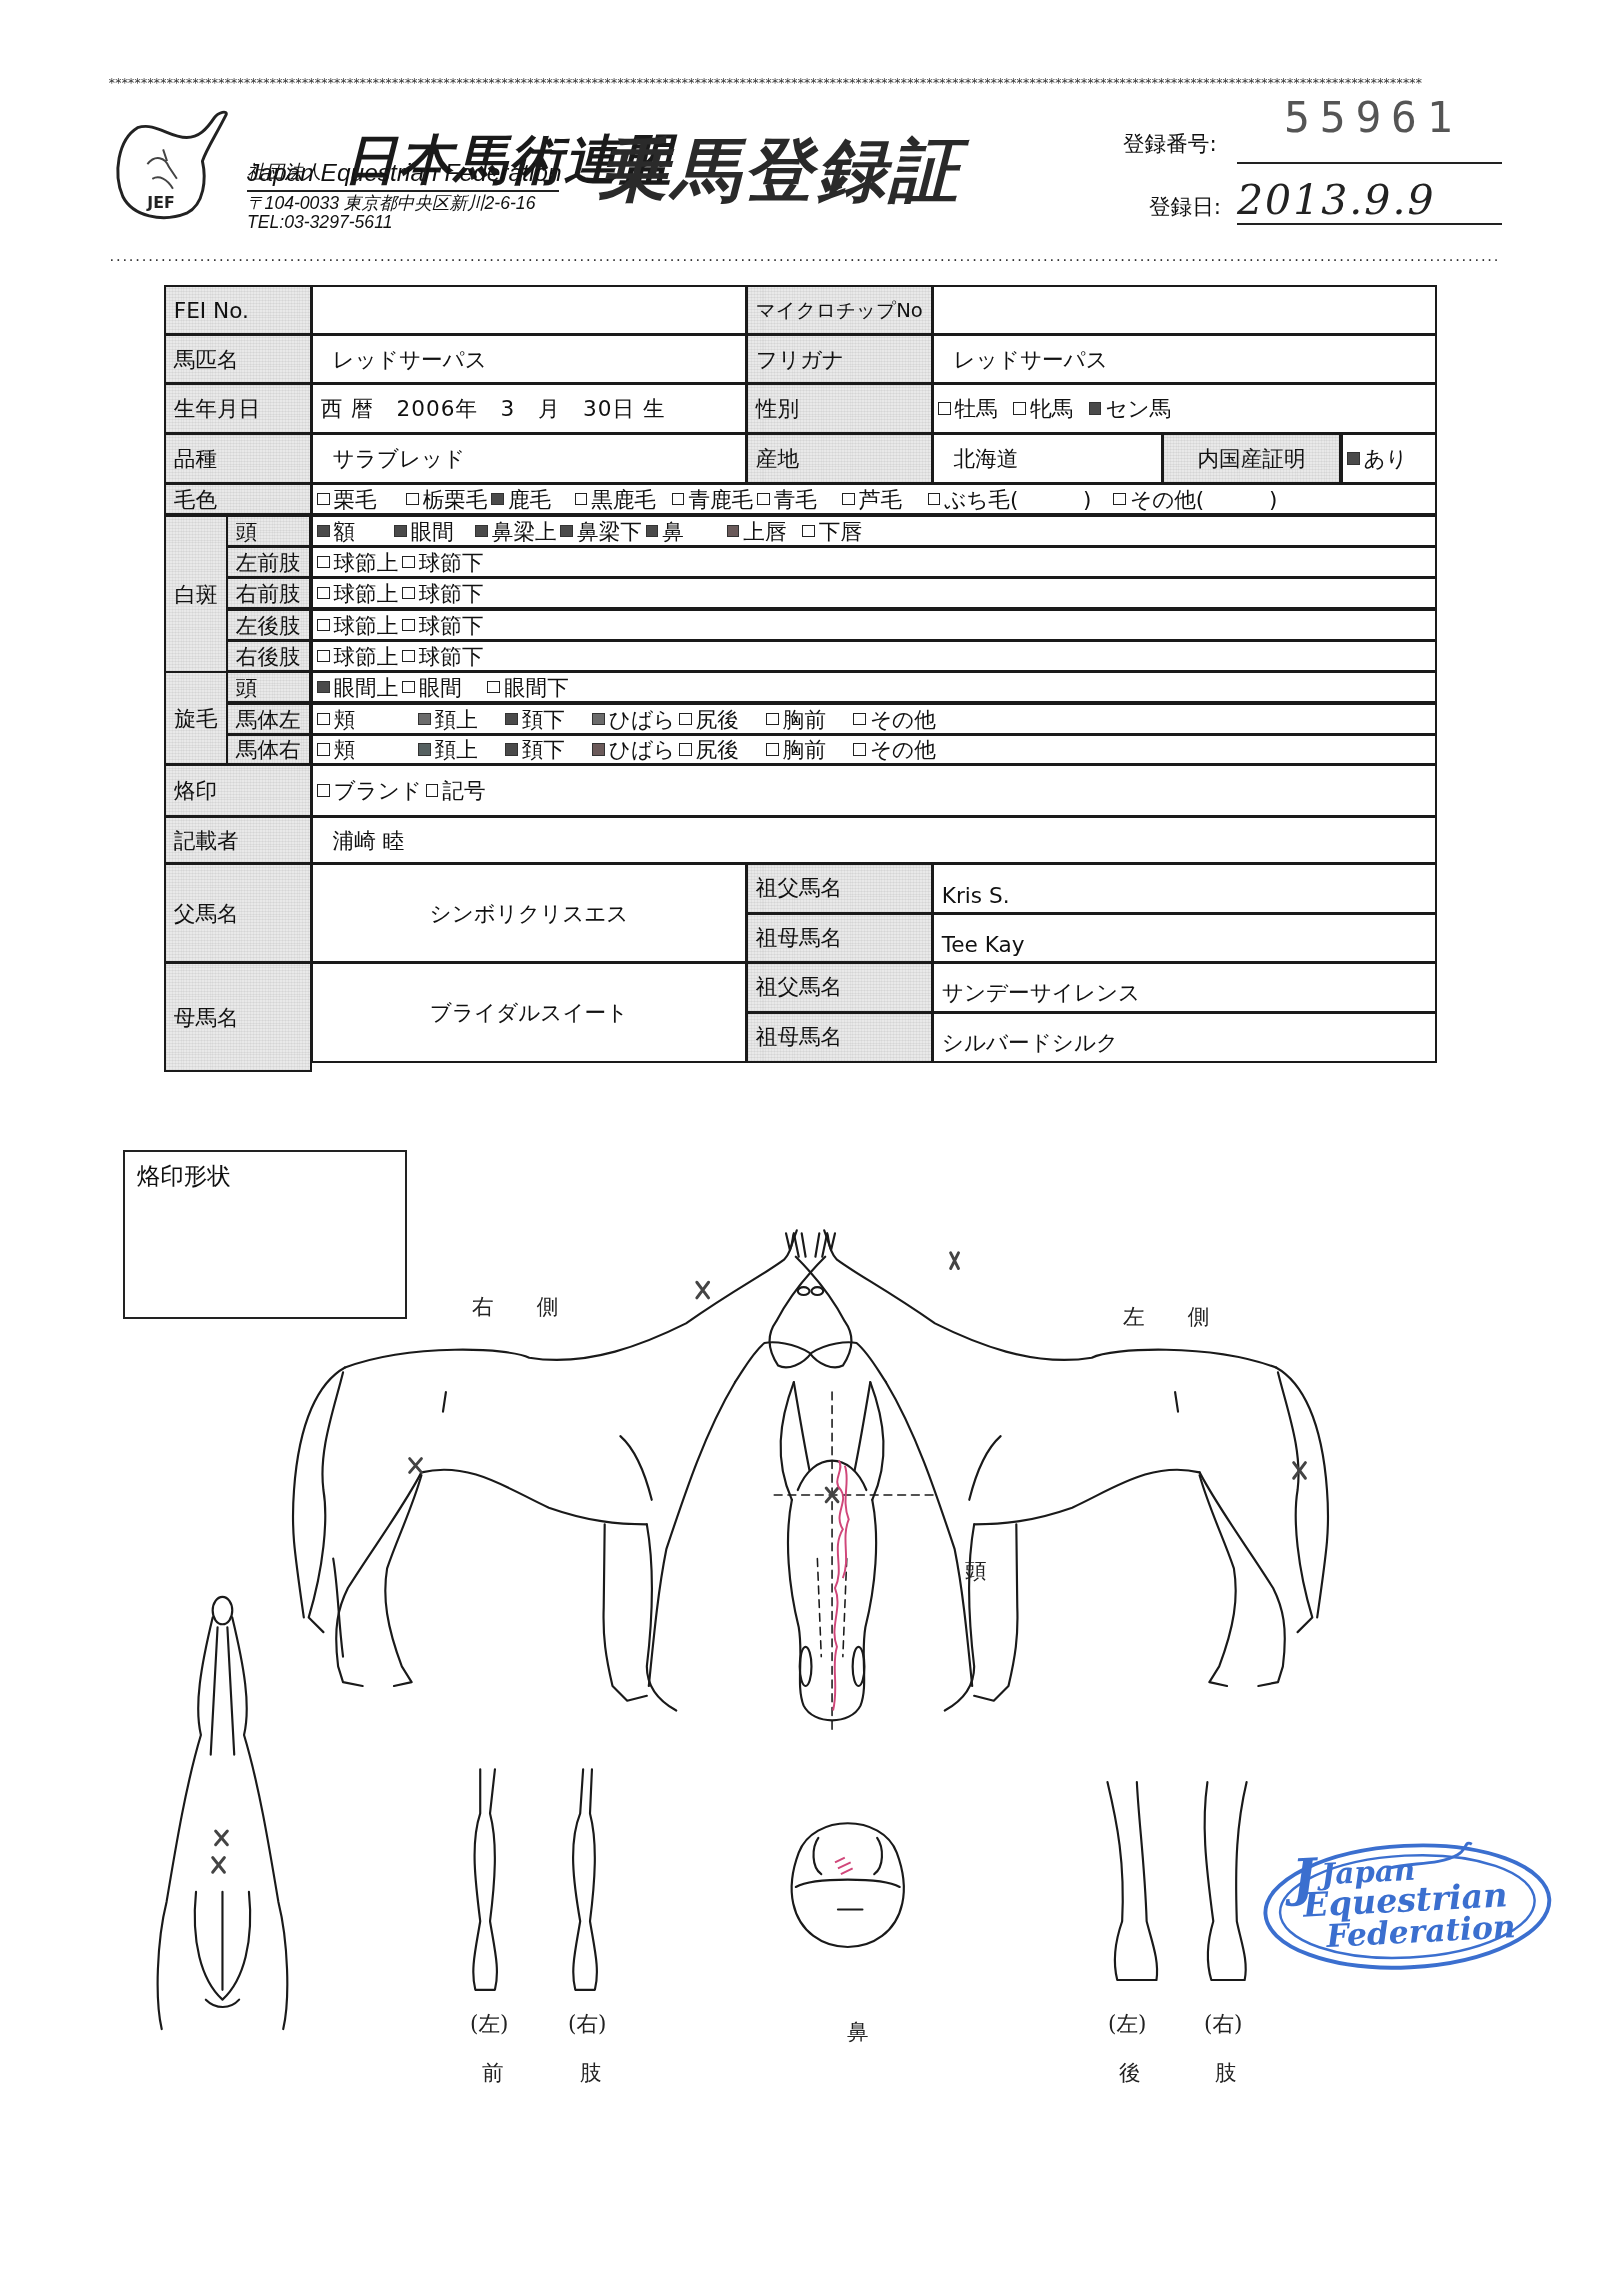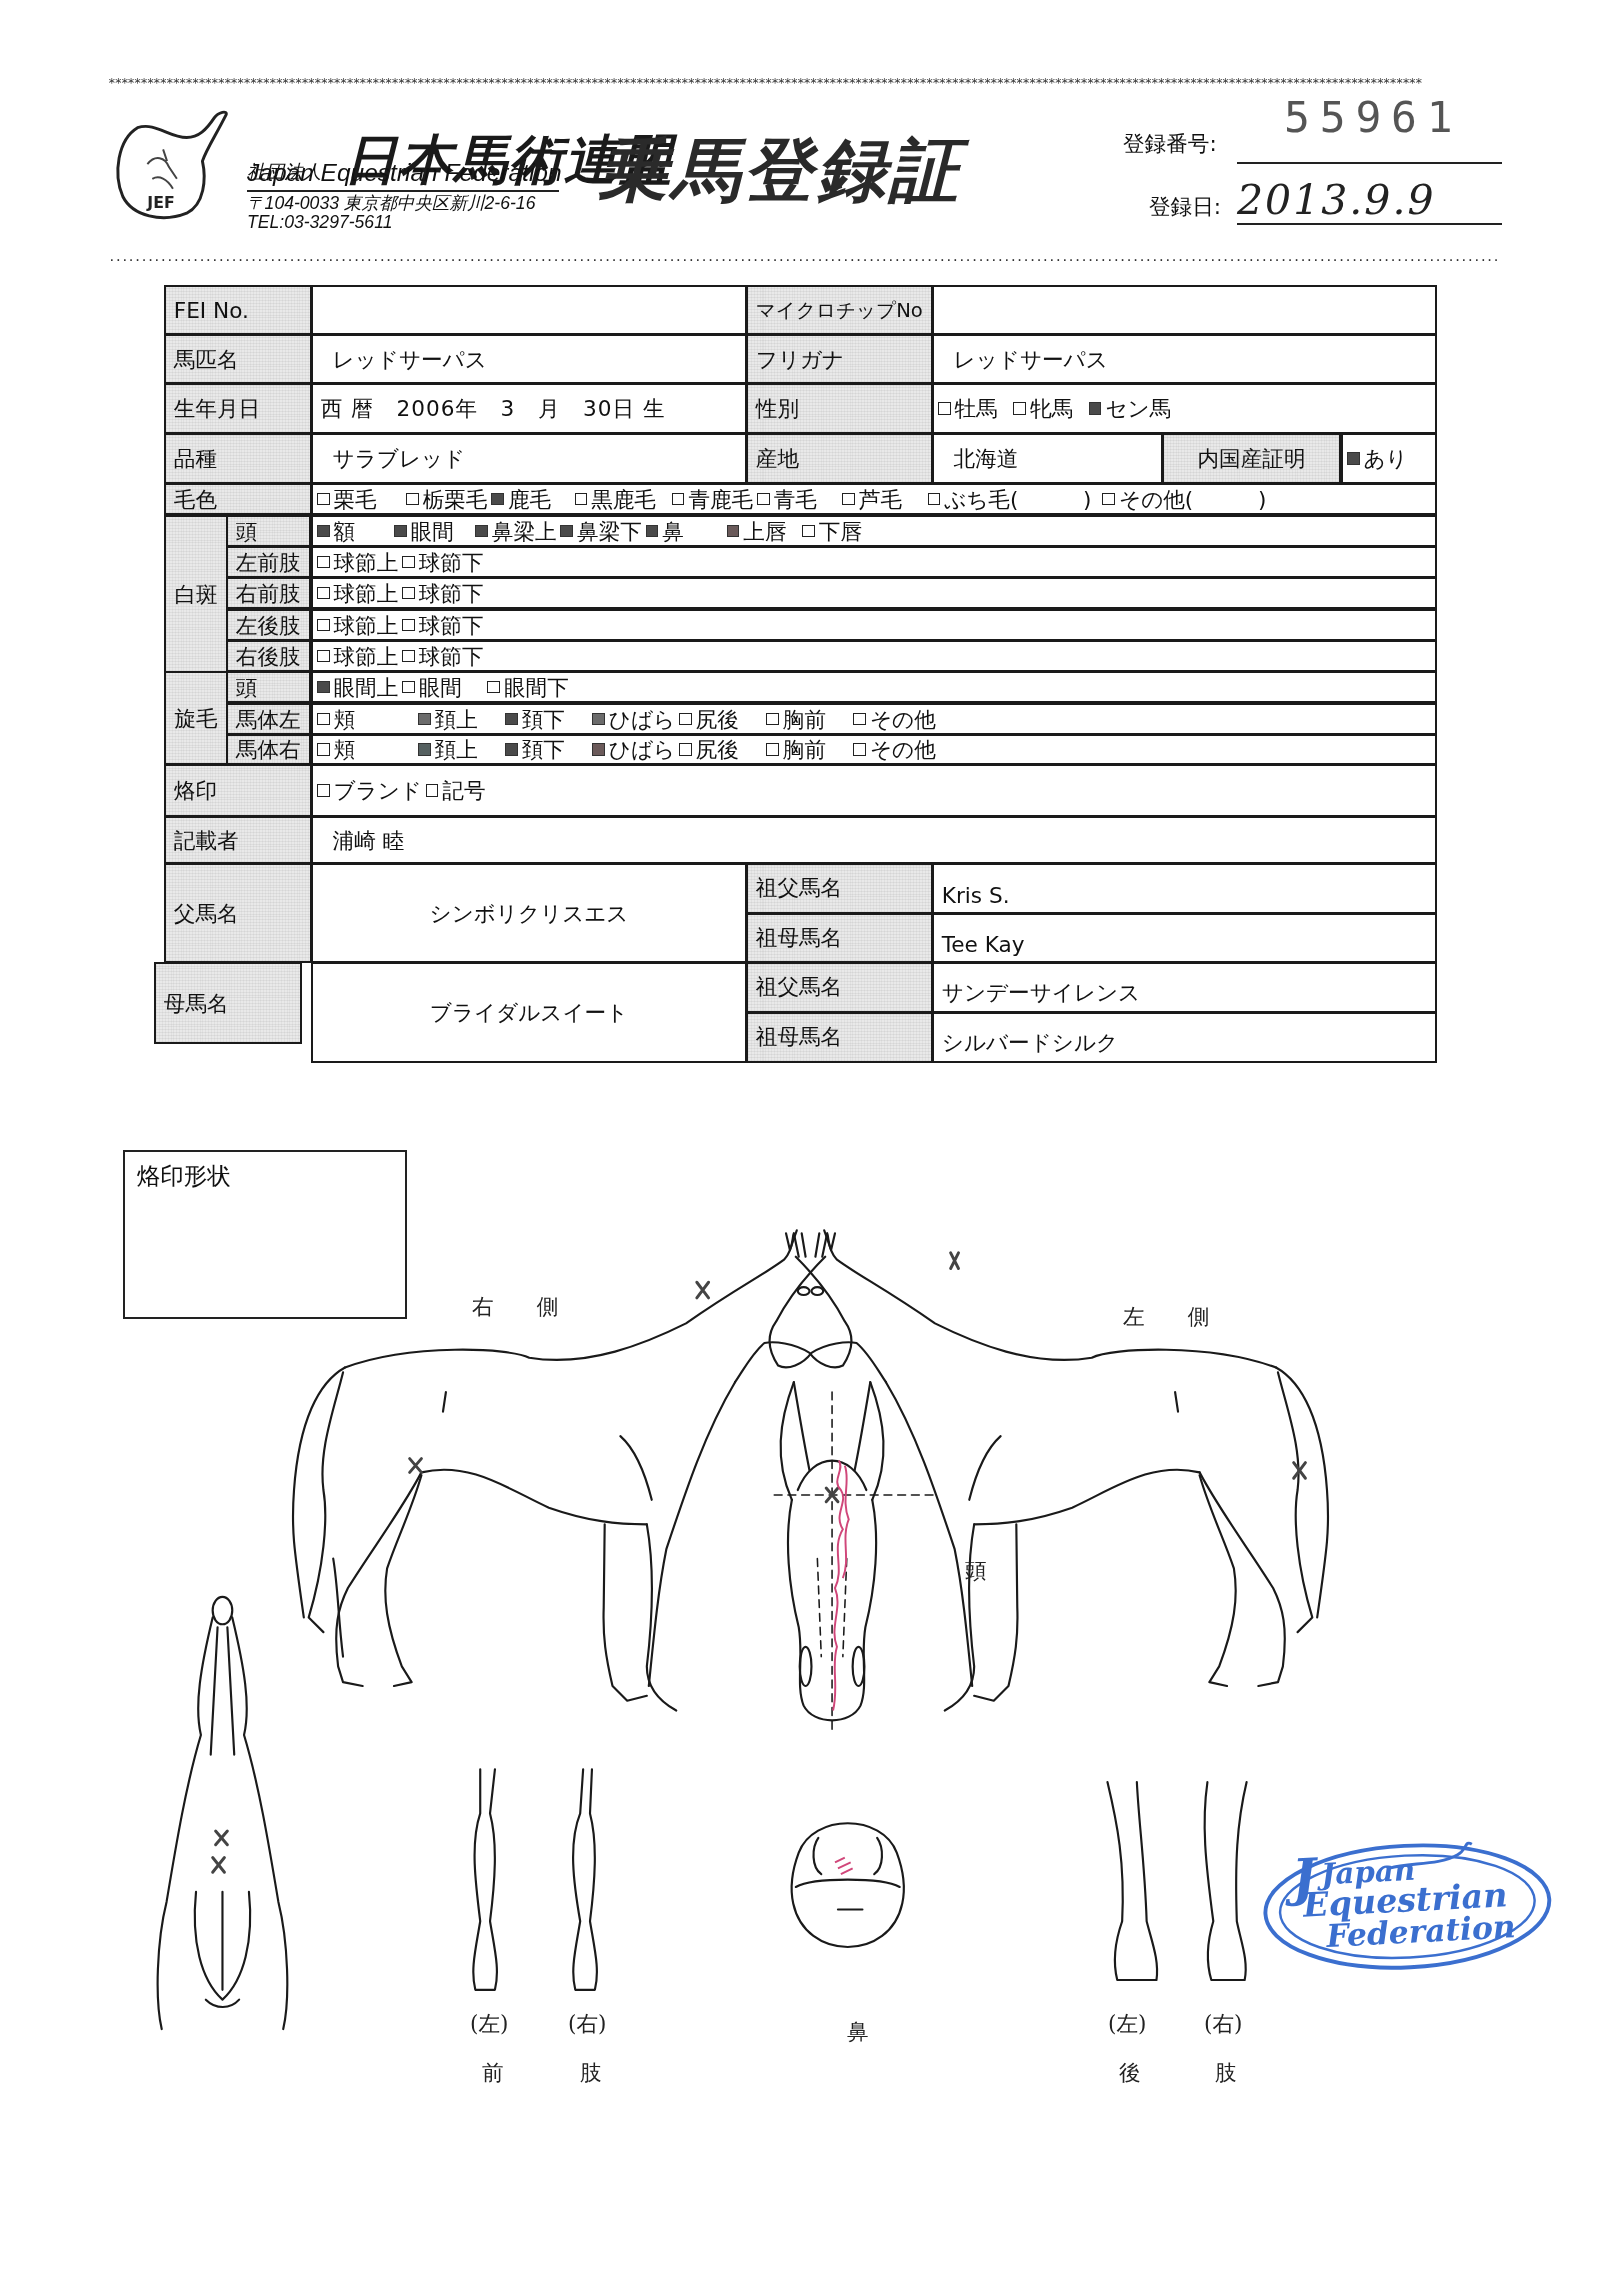--- a/index.html
+++ b/index.html
@@ -134,21 +134,21 @@
         <span>青鹿毛</span>
       </span>
     <span class="opt" style="margin-right:21.6px;">
         <span class="chk"></span>
         <span>青毛</span>
       </span>
     <span class="opt" style="margin-right:21.6px;">
         <span class="chk"></span>
         <span>芦毛</span>
       </span>
-    <span class="opt" style="margin-right:7px;">
+    <span class="opt" style="margin-right:18px;">
         <span class="chk"></span>
         <span>ぶち毛(　　　)</span>
       </span>
     <span class="opt">
         <span class="chk"></span>
         <span>その他(　　　)</span>
       </span>
   </div>
 
   <div class="cell lab center" style="left:165px;top:516px;width:64px;height:158px;">白斑</div>
@@ -328,21 +328,21 @@
   <div class="cell lab pad" style="left:165px;top:817px;width:148px;height:48px;">記載者</div>
   <div class="cell val padv" style="left:312px;top:817px;width:1126px;height:48px;">浦崎 睦</div>
 
   <div class="cell lab pad" style="left:165px;top:864px;width:148px;height:100px;">父馬名</div>
   <div class="cell val center" style="left:312px;top:864px;width:436px;height:100px;">シンボリクリスエス</div>
   <div class="cell lab pad" style="left:747px;top:864px;width:187px;height:51px;align-items:flex-start;padding-top:7.8px;">祖父馬名</div>
   <div class="cell val pad" style="left:933px;top:864px;width:505px;height:51px;align-items:flex-end;padding-bottom:3.9px;">Kris S.</div>
   <div class="cell lab pad" style="left:747px;top:914px;width:187px;height:50px;align-items:flex-start;padding-top:7.8px;">祖母馬名</div>
   <div class="cell val pad" style="left:933px;top:914px;width:505px;height:50px;align-items:flex-end;padding-bottom:3.9px;">Tee Kay</div>
 
-  <div class="cell lab pad" style="left:155px;top:963px;width:148px;height:82px;text-align:right;">母馬名</div>
+  <div class="cell lab pad" style="left:165px;top:963px;width:148px;height:110px;text-align:right;">母馬名</div>
   <div class="cell val center" style="left:312px;top:963px;width:436px;height:101px;">ブライダルスイート</div>
   <div class="cell lab pad" style="left:747px;top:963px;width:187px;height:51px;align-items:flex-start;padding-top:7.8px;">祖父馬名</div>
   <div class="cell val pad" style="left:933px;top:963px;width:505px;height:51px;align-items:flex-end;padding-bottom:3.9px;">サンデーサイレンス</div>
   <div class="cell lab pad" style="left:747px;top:1013px;width:187px;height:51px;align-items:flex-start;padding-top:7.8px;">祖母馬名</div>
   <div class="cell val pad" style="left:933px;top:1013px;width:505px;height:51px;align-items:flex-end;padding-bottom:3.9px;">シルバードシルク</div>
 </div>
 
 <div class="brand-box">
   <span>烙印形状</span>
 </div>

